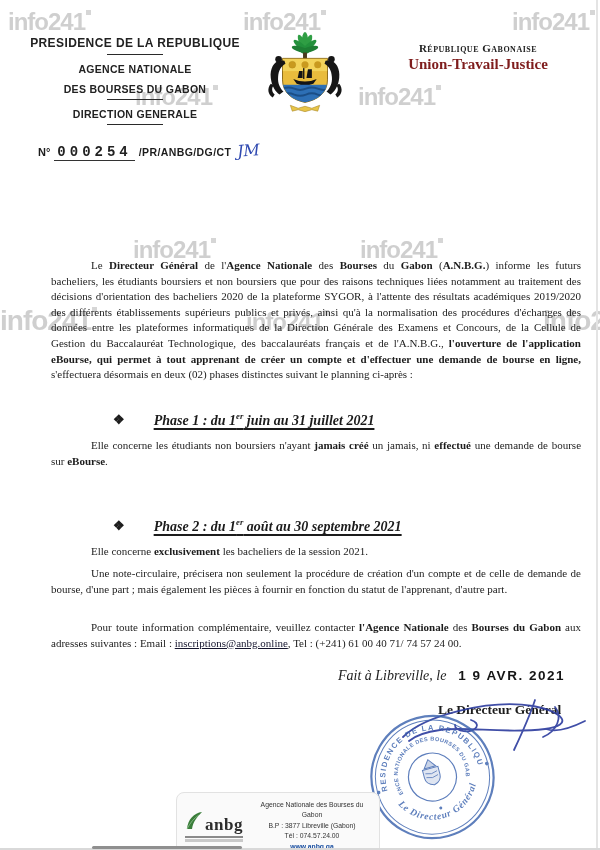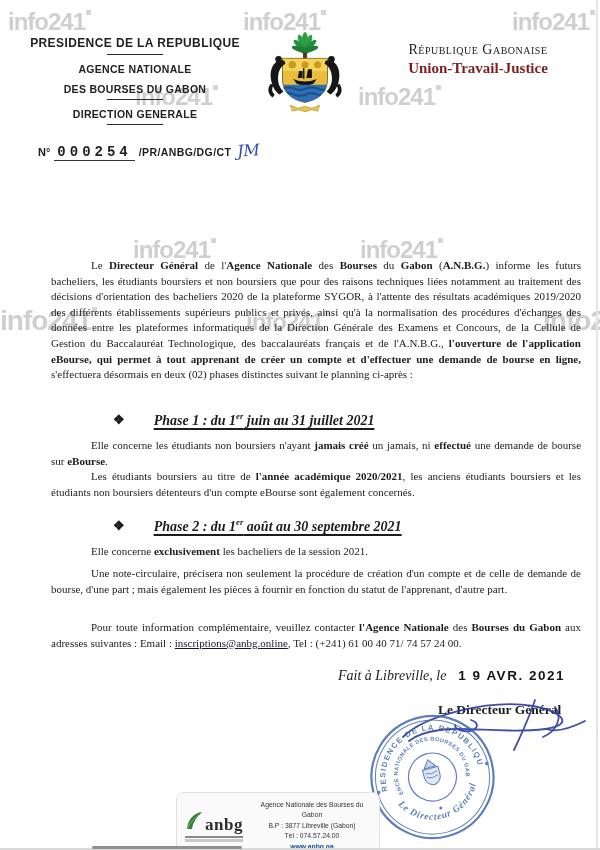--- a/index.html
+++ b/index.html
@@ -18,21 +18,21 @@
   .wm::after{content:"";display:inline-block;width:5px;height:5px;background:#b5b5b5;
     vertical-align:top;margin-top:2px;margin-left:1px;}
   
   .hdr-left{position:absolute;left:28px;top:36px;width:214px;text-align:center;
     font-family:"Liberation Sans", sans-serif;font-weight:bold;color:#222;}
   .hdr-left .l1{font-size:12px;letter-spacing:.4px;}
   .hdr-left .l2{font-size:10.5px;letter-spacing:.3px;margin-top:8px;}
   .rule{width:56px;border-top:1.6px solid #2a2a2a;margin:4px auto 0 auto;}
   .coa{position:absolute;left:261px;top:31px;}
   .hdr-right{position:absolute;left:388px;top:42px;width:180px;text-align:center;}
-  .hdr-right .r1{font-size:14px;font-weight:normal;font-variant:small-caps;letter-spacing:.5px;color:#222;}
+  .hdr-right .r1{font-size:11px;font-weight:bold;font-variant:small-caps;letter-spacing:.5px;color:#222;}
   .hdr-right .r2{font-size:15px;font-weight:bold;color:#7f1d1d;margin-top:2px;}
   
   .refline{position:absolute;left:38px;top:141px;white-space:nowrap;}
   .ref-no{font-family:"Liberation Sans", sans-serif;font-weight:bold;font-size:11px;}
   .ref-num{font-family:"Liberation Mono", monospace;font-weight:bold;font-size:14px;
     letter-spacing:4px;border-bottom:1.4px solid #333;padding:0 3px;color:#222;}
   .ref-suffix{font-family:"Liberation Sans", sans-serif;font-weight:bold;font-size:10.5px;letter-spacing:.4px;}
   .ref-hand{display:inline-block;color:#2f49b0;font-style:italic;font-size:16px;
     font-family:"DejaVu Serif", serif;transform:rotate(-4deg);margin-left:2px;}
   
@@ -168,21 +168,20 @@
 
   <div class="body-block" style="top:258px;">
     <p class="body-p"><span>Le </span><span style="font-weight: bold;">Directeur Général</span><span> de l'</span><span style="font-weight: bold;">Agence Nationale</span><span> des </span><span style="font-weight: bold;">Bourses</span><span> du </span><span style="font-weight: bold;">Gabon</span><span> (</span><span style="font-weight: bold;">A.N.B.G.</span><span>) informe les futurs bacheliers, les étudiants boursiers et non boursiers que pour des raisons techniques liées notamment au traitement des décisions d'orientation des bacheliers 2020 de la plateforme SYGOR, à l'attente des résultats académiques 2019/2020 des différents établissements supérieurs publics et privés, ainsi qu'à la normalisation des procédures d'échanges des données entre les plateformes informatiques de la Direction Générale des Examens et Concours, de la Cellule de Gestion du Baccalauréat Technologique, des baccalauréats français et de l'A.N.B.G., </span><span style="font-weight: bold;">l'ouverture de l'application eBourse, qui permet à tout apprenant de créer un compte et d'effectuer une demande de bourse en ligne,</span><span> s'effectuera désormais en deux (02) phases distinctes suivant le planning ci-après :</span></p>
   </div>
 
   <div class="phase-h" style="top:411px;">
     <span class="bullet">❖</span><span class="ph-text"><span>Phase 1 : du 1</span><sup>er</sup><span> juin au 31 juillet 2021</span></span>
   </div>
   <div class="body-block" style="top:438px;">
     <p class="body-p"><span>Elle concerne les étudiants non boursiers n'ayant </span><span style="font-weight: bold;">jamais créé</span><span> un jamais, ni </span><span style="font-weight: bold;">effectué</span><span> une demande de bourse sur </span><span style="font-weight: bold;">eBourse</span><span>.</span></p>
-    <p class="body-p"><span>Les étudiants boursiers au titre de </span><span style="font-weight: bold;">l'année académique 2020/2021</span><span>, les anciens étudiants boursiers et les étudiants non boursiers détenteurs d'un compte eBourse sont également concernés.</span></p>
   </div>
 
   <div class="phase-h" style="top:517px;">
     <span class="bullet">❖</span><span class="ph-text"><span>Phase 2 : du 1</span><sup>er</sup><span> août au 30 septembre 2021</span></span>
   </div>
   <div class="body-block" style="top:544px;">
     <p class="body-p" style="text-indent:40px;"><span>Elle concerne </span><span style="font-weight: bold;">exclusivement</span><span> les bacheliers de la session 2021.</span></p>
   </div>
 
   <div class="body-block" style="top:566px;">

